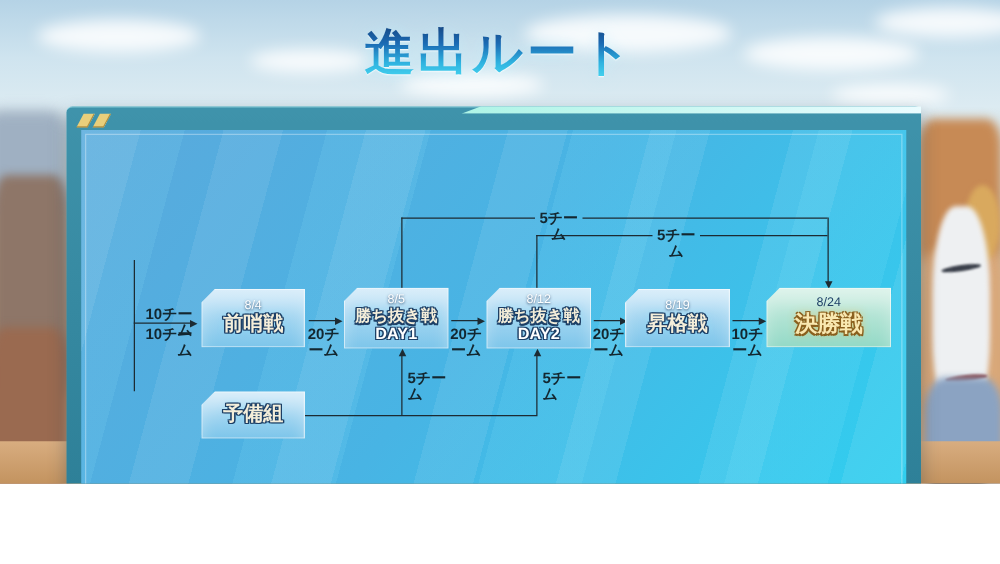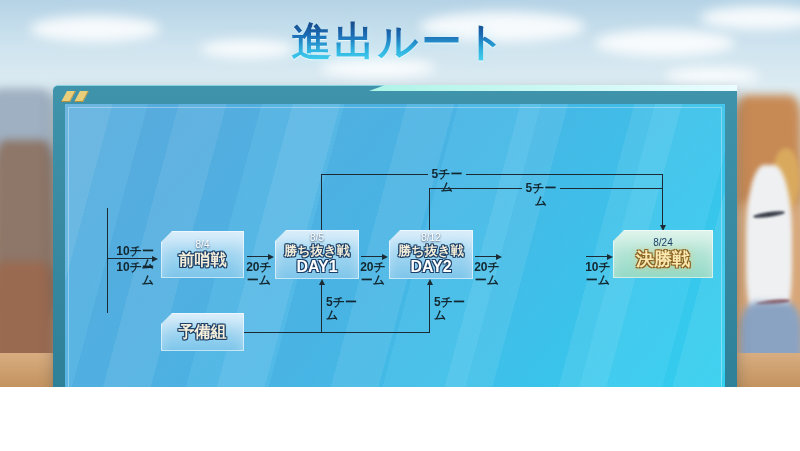--- a/index.html
+++ b/index.html
@@ -60,21 +60,21 @@
     filter:drop-shadow(3px 4px 3px rgba(15,60,95,.35));}
   .nlabel{font-size:16px;font-weight:bold;line-height:1.12;color:var(--c-cream,#f4eeda);
     text-shadow:-1px -1px 0 var(--c-navy,#1d3f66),1px -1px 0 var(--c-navy,#1d3f66),
       -1px 1px 0 var(--c-navy,#1d3f66),1px 1px 0 var(--c-navy,#1d3f66),
       -1px 0 0 var(--c-navy,#1d3f66),1px 0 0 var(--c-navy,#1d3f66),
       0 -1px 0 var(--c-navy,#1d3f66),0 1px 0 var(--c-navy,#1d3f66),
       0 0 6px rgba(130,225,255,.7);}
   .node-day .nlabel{font-size:13px;}
   .ndate{font-size:10px;font-weight:normal;line-height:1;margin-bottom:1px;color:#fff;
     text-shadow:0 1px 2px rgba(10,40,80,.8);}
-  .nsub{font-size:16px;font-weight:bold;line-height:1.05;color:#fff;
+  .nsub{font-size:13px;font-weight:bold;line-height:1.05;color:#fff;
     text-shadow:-1px -1px 0 var(--c-navy,#1d3f66),1px -1px 0 var(--c-navy,#1d3f66),
       -1px 1px 0 var(--c-navy,#1d3f66),1px 1px 0 var(--c-navy,#1d3f66);}
   .node-final{background:linear-gradient(180deg,var(--c-final-top,#cfeee2),var(--c-final-bottom,#93d9c6));}
   .node-final .ndate{color:var(--c-navy,#1d3f66);text-shadow:none;}
   .node-final .nlabel{font-size:18px;color:var(--c-gold,#f9e8b0);
     text-shadow:-1px -1px 0 var(--c-gold-edge,#8a5f1d),1px -1px 0 var(--c-gold-edge,#8a5f1d),
       -1px 1px 0 var(--c-gold-edge,#8a5f1d),1px 1px 0 var(--c-gold-edge,#8a5f1d),
       0 0 7px rgba(255,185,60,.8);}
 </style>
 </head>
@@ -181,19 +181,23 @@
     <div class="node node-day" style="left:275px;top:230px;width:84px;height:49px">
       <span class="ndate">8/5</span>
       <span class="nlabel">勝ち抜き戦</span>
       <span class="nsub">DAY1</span>
     </div>
     <div class="node node-day" style="left:389px;top:230px;width:84px;height:49px">
       <span class="ndate">8/12</span>
       <span class="nlabel">勝ち抜き戦</span>
       <span class="nsub">DAY2</span>
     </div>
+    <div class="node" style="left:500px;top:231px;width:84px;height:47px">
+      <span class="ndate">8/19</span>
+      <span class="nlabel">昇格戦</span>
+    </div>
     <div class="node node-final" style="left:613px;top:230px;width:100px;height:48px">
       <span class="ndate">8/24</span>
       <span class="nlabel">決勝戦</span>
     </div>
 
   </div>
 </div>
 
 </body></html>

